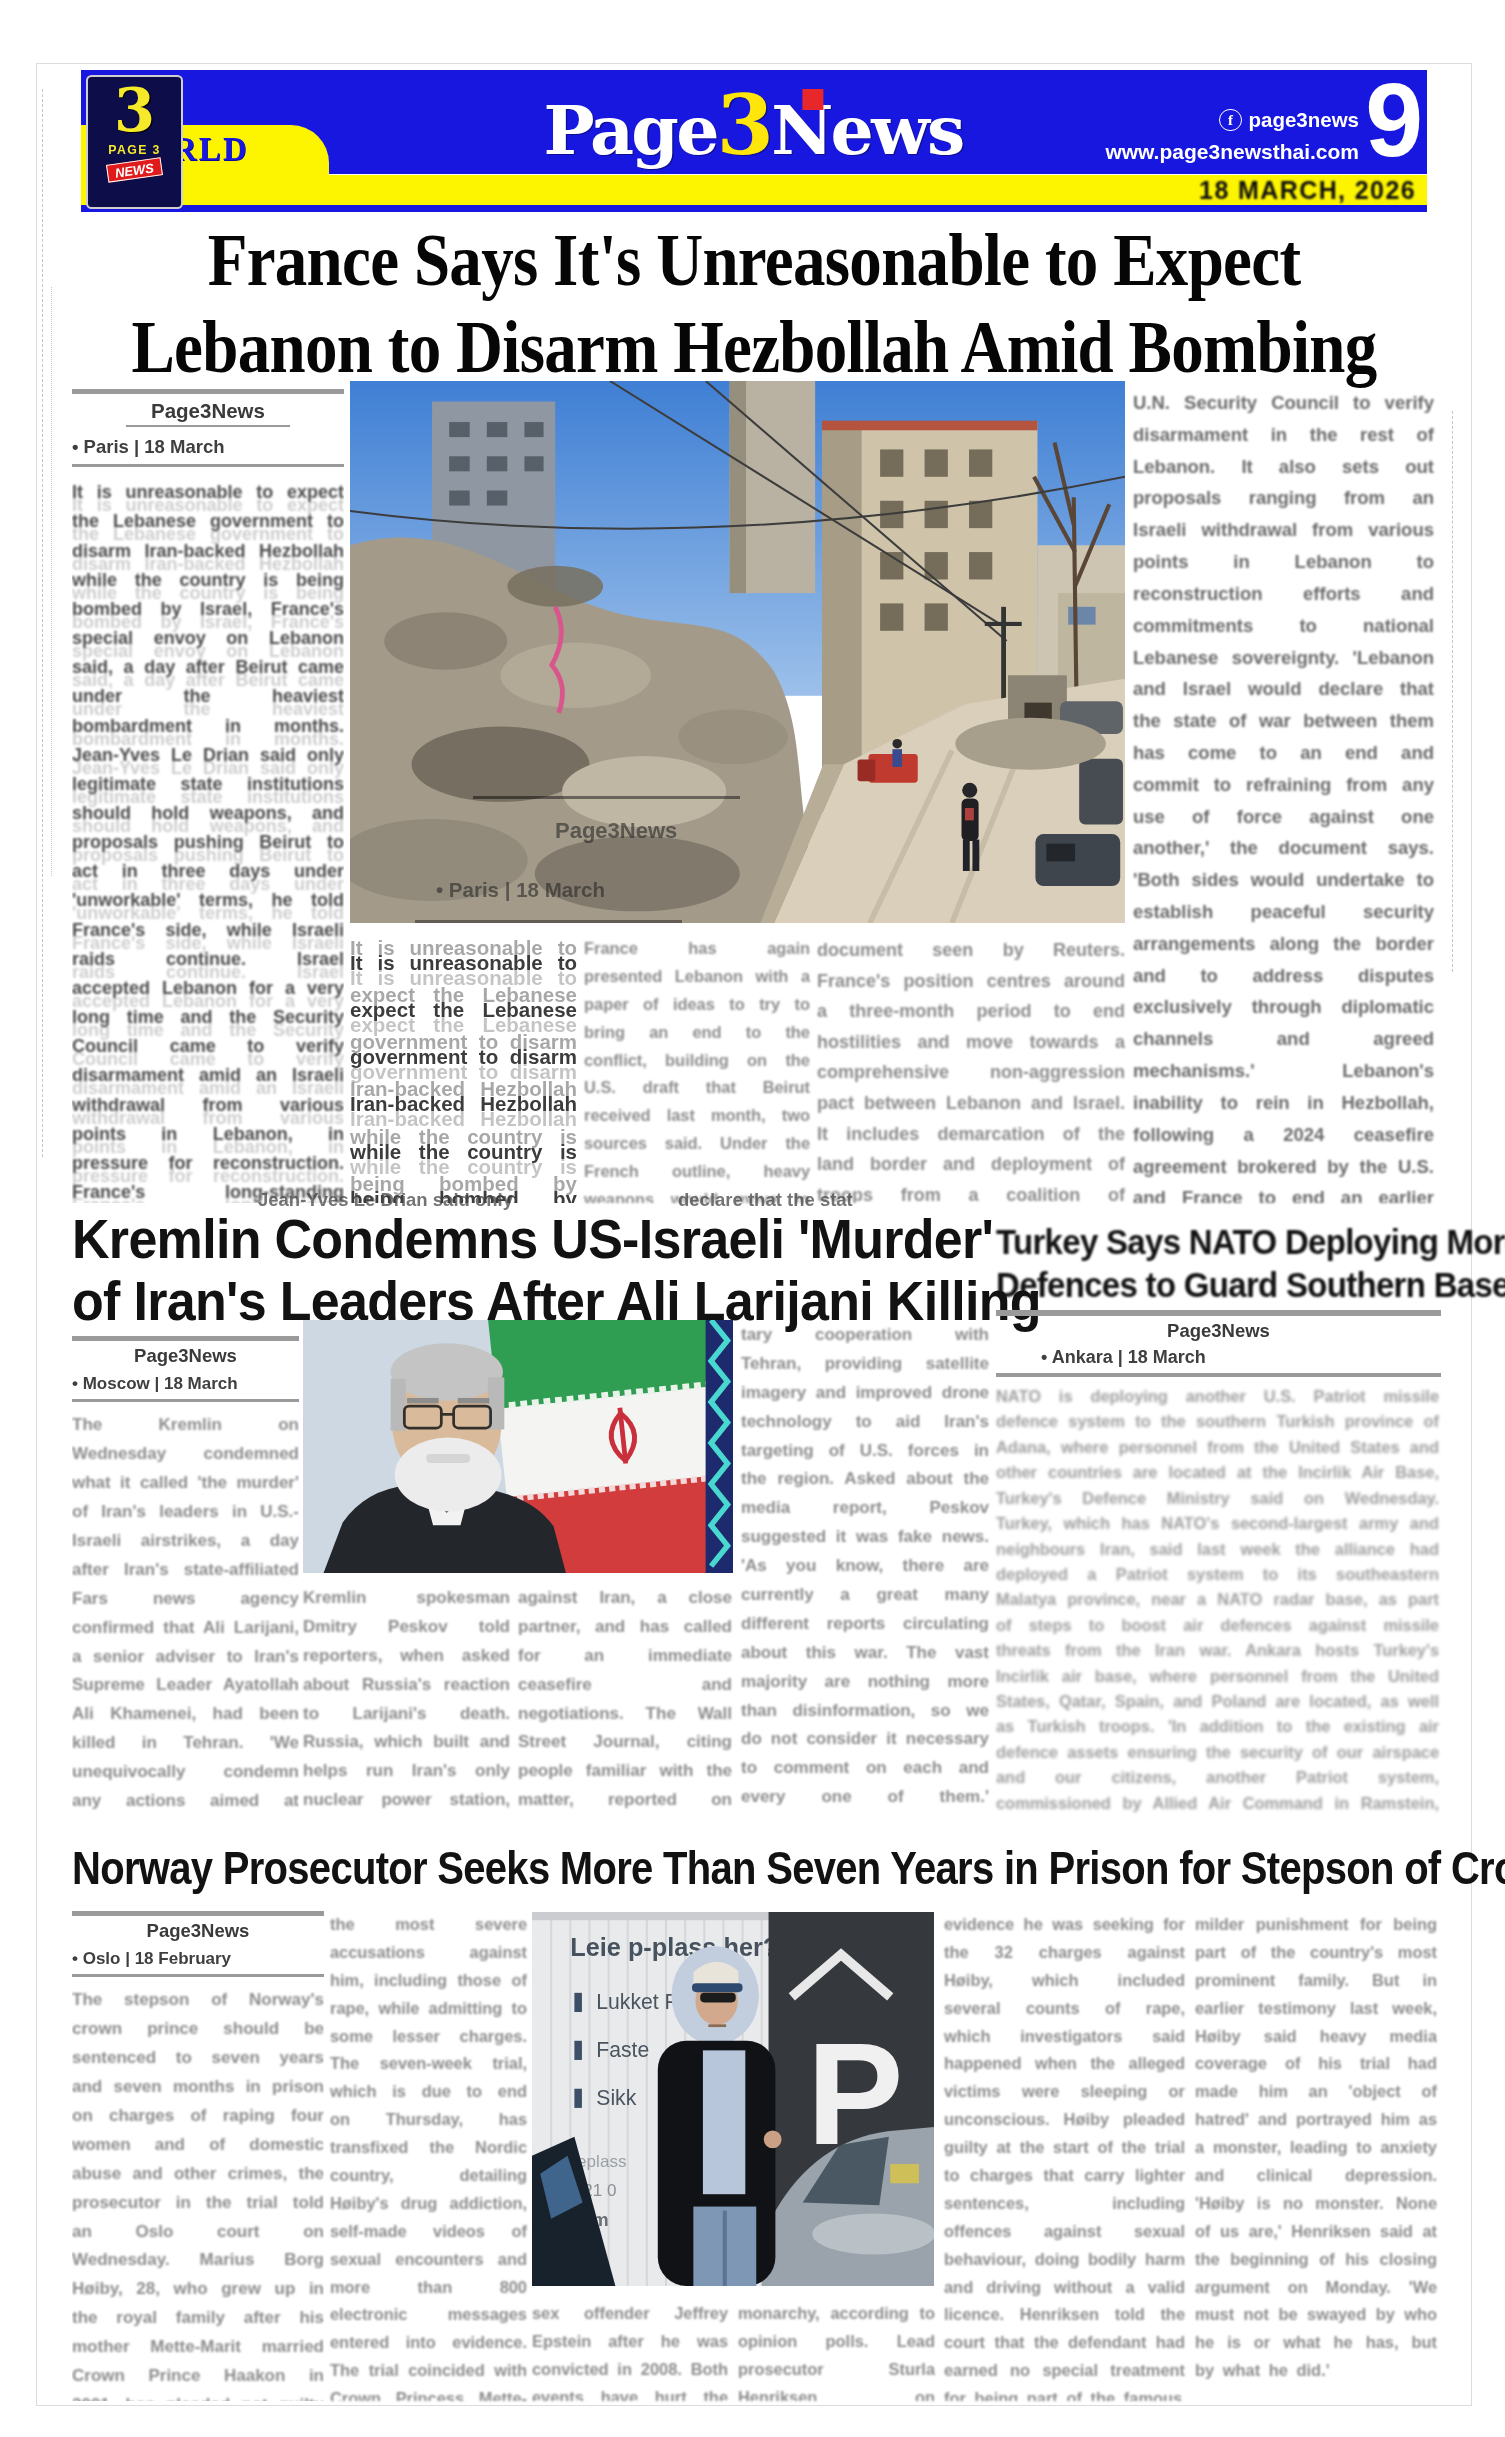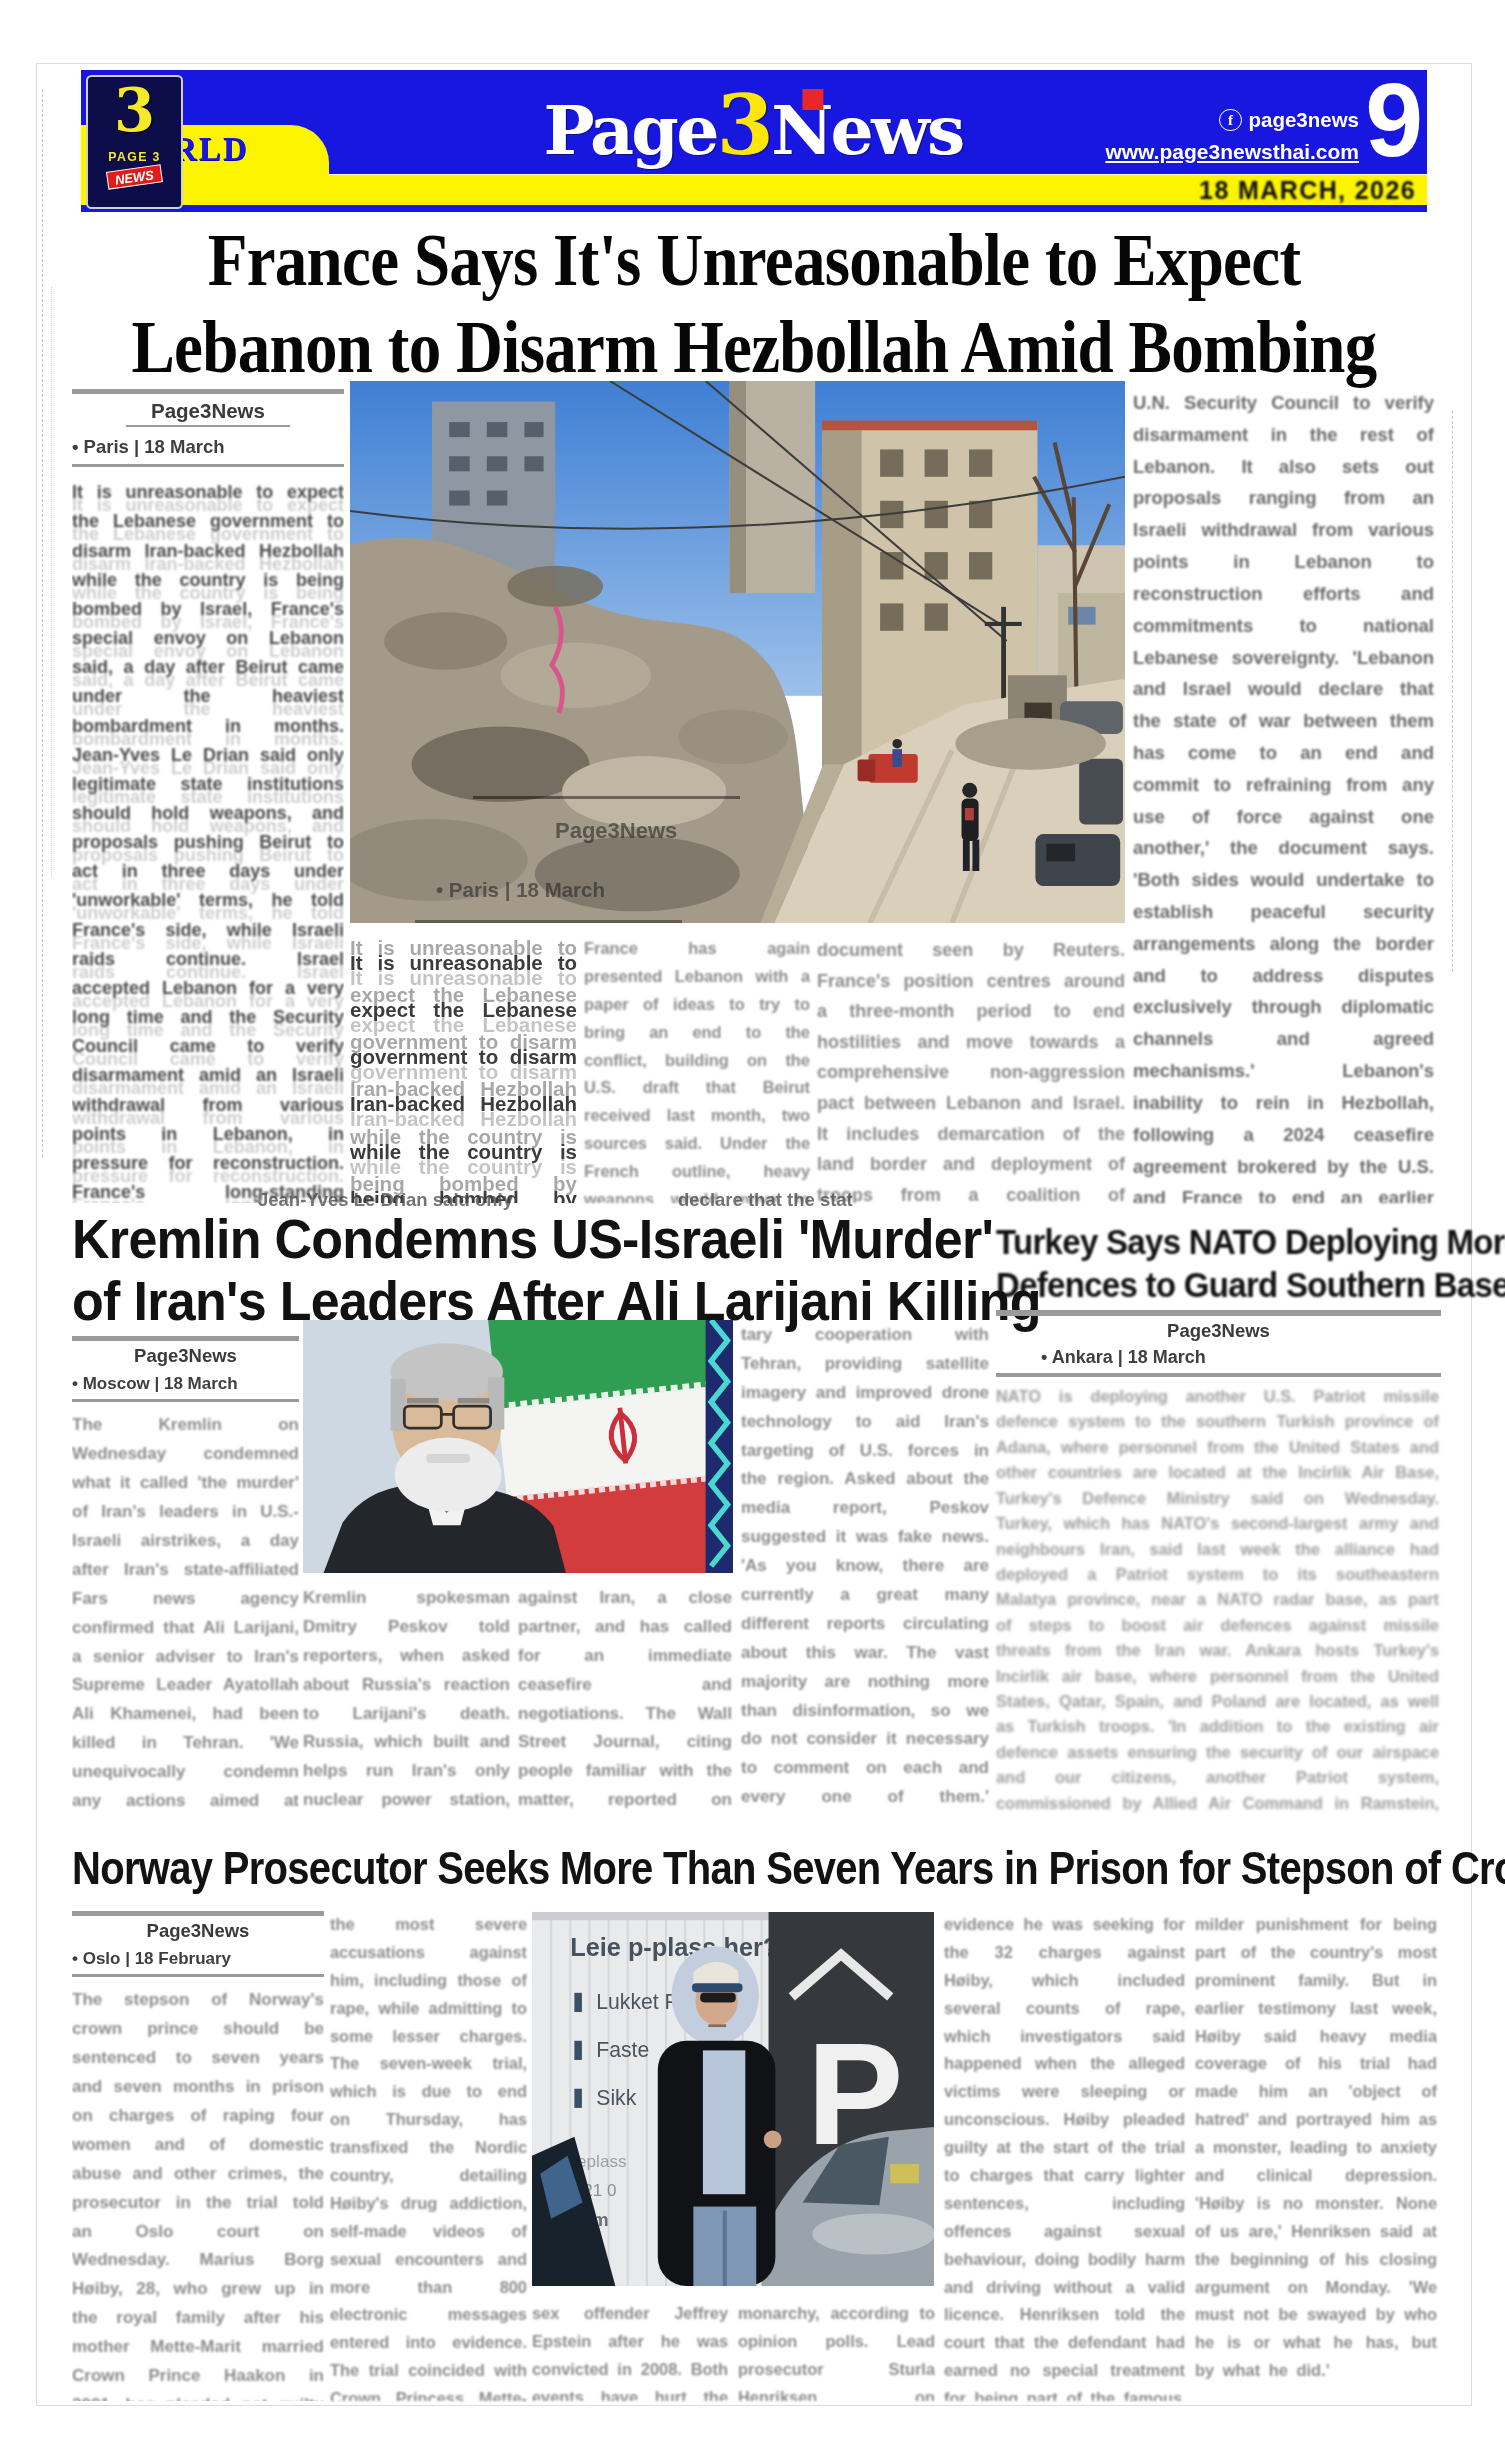--- a/index.html
+++ b/index.html
@@ -7,21 +7,21 @@
         font-family:"Liberation Sans",sans-serif;color:#111;}
   .abs{position:absolute;}
   
   .banner{background:#1717e0;}
   .ystrip{background:#fdf400;}
   .world-tab{background:#fdf400;border-top-right-radius:38px;}
   .world-txt{font-family:"Liberation Serif",serif;font-weight:bold;font-size:33px;color:#1717e0;
              letter-spacing:2.1px;text-shadow:0.7px 0.7px 0 #0a0aa0;}
   .logo-box{background:#0d0d4a;border:2.1px solid #cfcfcf;border-radius:5.5px;text-align:center;overflow:hidden;}
   .logo-3{color:#f5e92a;font-size:59px;font-weight:bold;line-height:0.95;font-family:"DejaVu Serif",serif;text-shadow:1.4px 1.4px 0 #000;}
-  .logo-page3{color:#f5e92a;font-size:12.3px;font-weight:bold;letter-spacing:1.4px;margin-top:11px;text-align:center;}
+  .logo-page3{color:#f5e92a;font-size:12.3px;font-weight:bold;letter-spacing:1.4px;margin-top:4px;text-align:center;}
   .logo-news{display:inline-block;background:#e01b1b;color:#fff;font-style:italic;font-weight:bold;
              font-size:13px;padding:0.7px 6.8px;transform:rotate(-8deg);margin-top:4.1px;border:0.7px solid #fff;}
   .masthead{white-space:nowrap;font-family:"DejaVu Serif",serif;font-weight:bold;letter-spacing:-2.7px;}
   .mast-word{color:#fff;font-size:68px;text-shadow:1.4px 1.4px 0 rgba(0,0,0,.35);}
   .mast-num{color:#ffe60a;font-size:82px;position:relative;z-index:1;text-shadow:1.4px 1.4px 0 rgba(0,0,0,.35);}
   .red-chip{position:absolute;width:20.5px;height:20.5px;background:#e8272b;z-index:0;}
   .fb-row{display:flex;align-items:center;gap:6.8px;justify-content:flex-end;}
   .fb-circle{width:20.5px;height:20.5px;border:1.4px solid #fff;border-radius:50%;color:#fff;font-family:"Liberation Serif",serif;
              font-weight:bold;font-size:15px;display:flex;align-items:center;justify-content:center;}
   .fb-label{color:#fff;font-weight:bold;font-size:20.5px;}
@@ -80,21 +80,21 @@
 
   <div class="abs masthead" style="left:50%;top:77px;transform:translateX(-50%);">
     <span class="red-chip" style="left:259px;top:12.3px;"></span>
     <span class="mast-word">Page</span><span class="mast-num">3</span><span class="mast-word">News</span>
   </div>
 
   <div class="abs fb-row" style="right:147px;top:108px;width:287px;">
     <span class="fb-circle">f</span>
     <span class="fb-label">page3news</span>
   </div>
-  <div class="abs website" style="right:147px;top:140px;width:356px;text-decoration:underline;">www.page3newsthai.com</div>
+  <div class="abs website" style="right:147px;top:140px;width:356px;">www.page3newsthai.com</div>
   <div class="abs pagenum" style="right:83px;top:68px;">9</div>
   <div class="abs date-txt" style="right:90px;top:176px;width:411px;">18 MARCH, 2026</div>
 
   <div class="abs hl-serif" style="left:81px;top:218px;width:1346px;font-size:65px;">France Says It's Unreasonable to Expect</div>
   <div class="abs hl-serif" style="left:81px;top:305px;width:1346px;font-size:65px;">Lebanon to Disarm Hezbollah Amid Bombing</div>
 
   <div class="abs col" style="left:72px;top:389px;width:272px;height:814px;">
     <div class="rule" style="height:4.8px;width:100%;"></div>
     <div class="src-line" style="margin:5.5px 0 1.4px;">Page3News</div>
     <div class="rule" style="height:2.1px;width:60%;margin:0 auto;"></div>

